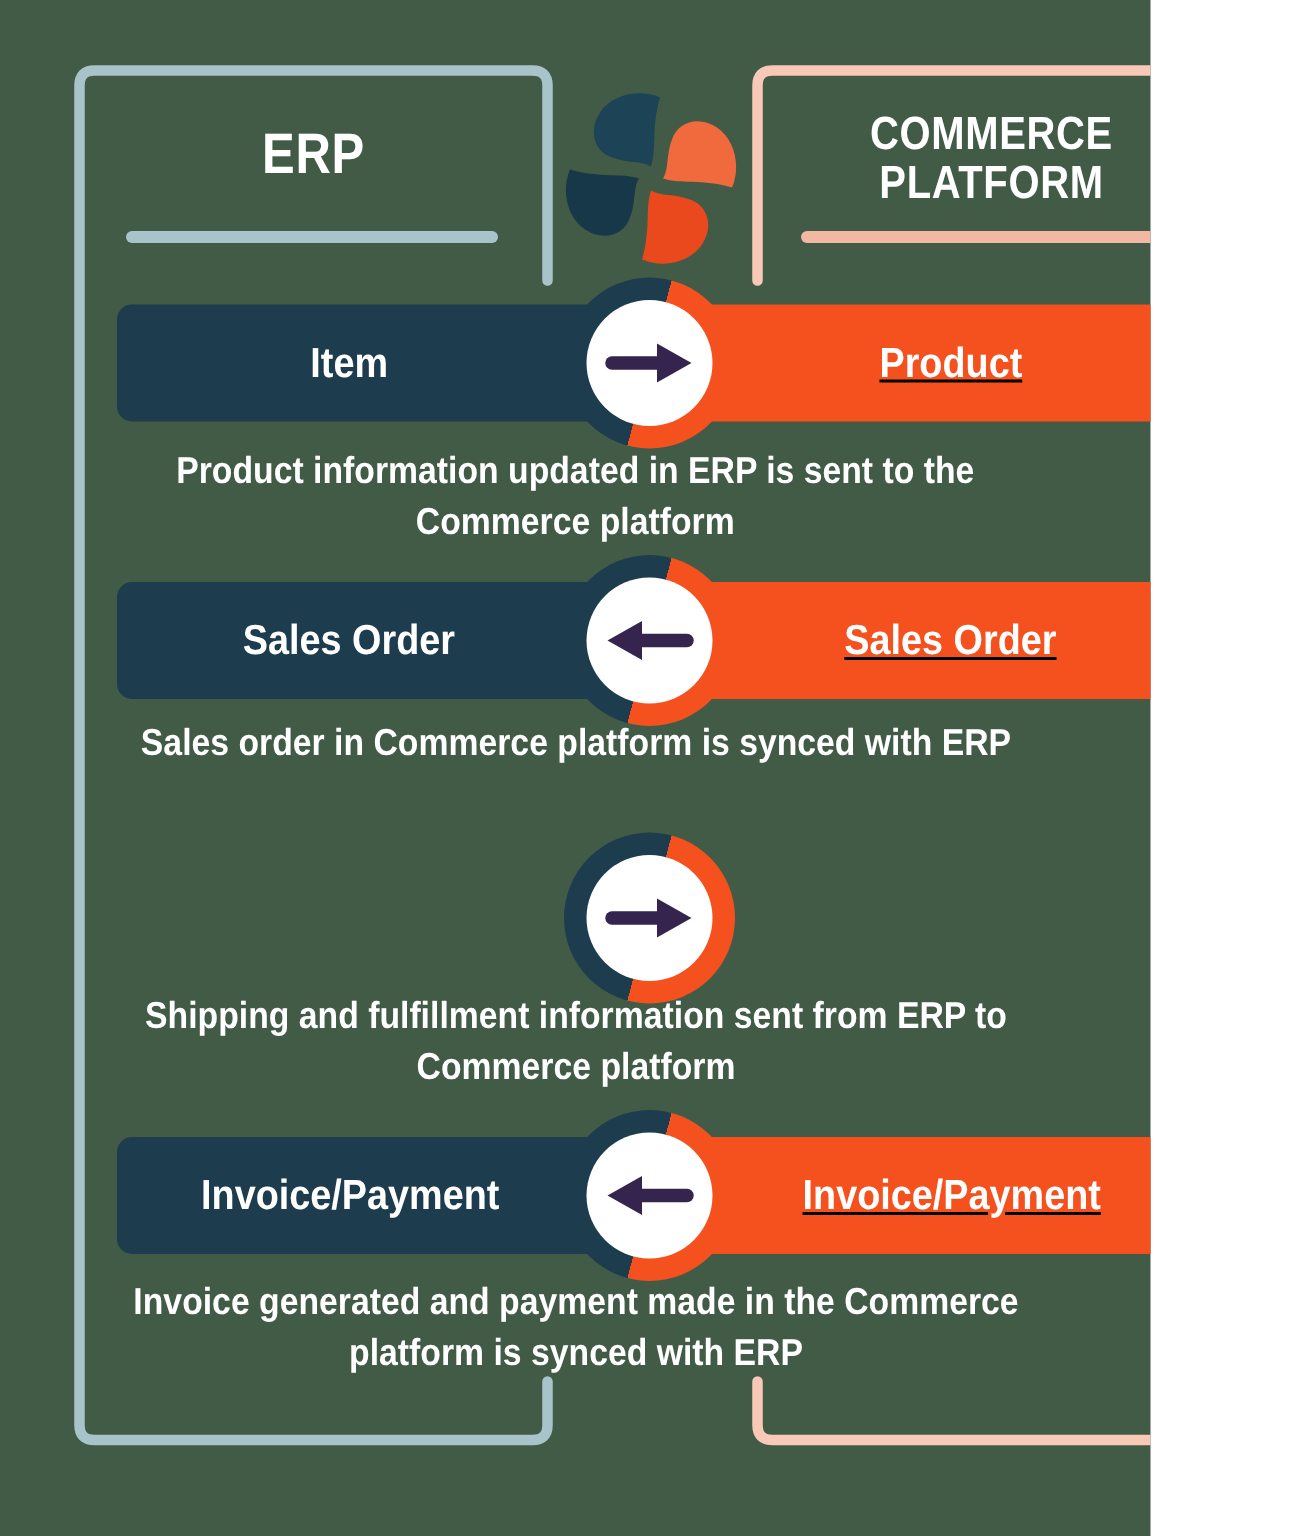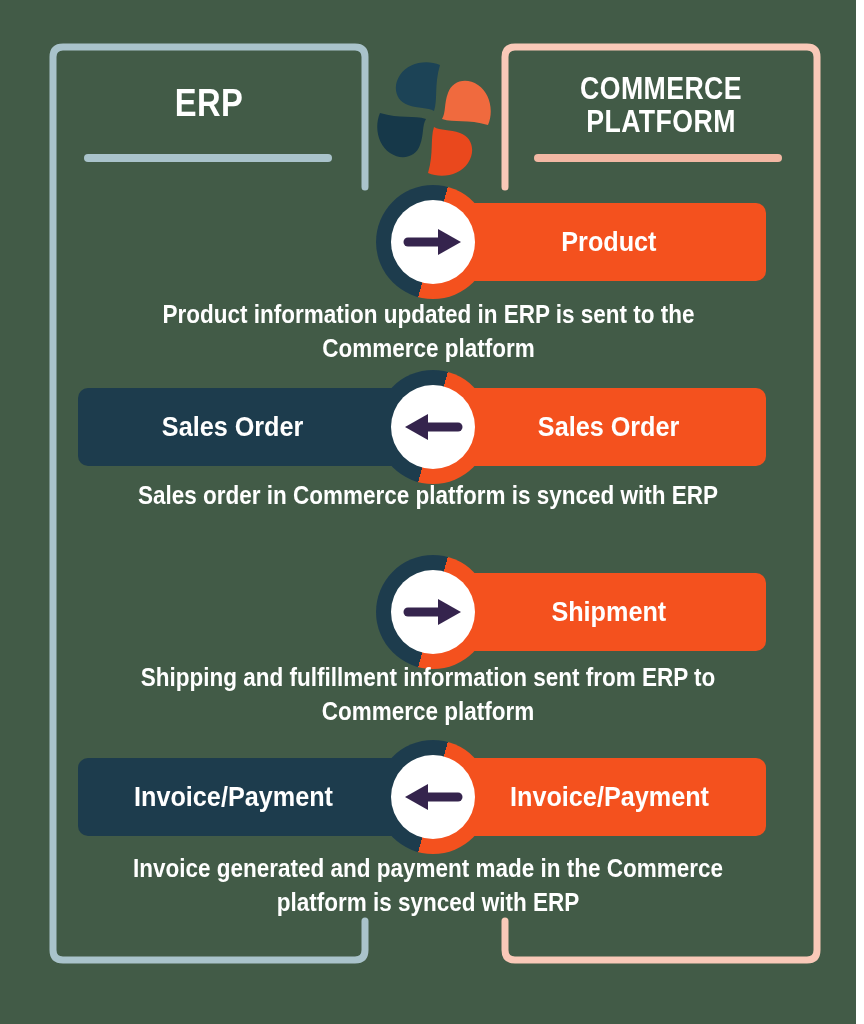--- a/index.html
+++ b/index.html
@@ -1,38 +1,38 @@
 <!DOCTYPE html>
 <html style="--bg: #425b47; --teal: #1d3c4d; --orange: #f4511e; --steel: #a9c3cb; --steel-line: #a9c3cb; --peach: #f9c9b8; --peach-line: #f2b8a4; --arrow: #35244d; --logo-teal: #1c4356; --logo-teal-dark: #163849; --logo-orange: #f06a3e; --logo-orange-dark: #ea481d;"><head>
 <meta charset="utf-8">
 <style>
   html,body{margin:0;padding:0;}
   body{font-family:"Liberation Sans","DejaVu Sans",sans-serif;}
   #canvas{
-    position:relative;width:856px;height:1024px;overflow:hidden;
+    position:relative;width:767px;height:1024px;overflow:hidden;
     background:var(--bg,#425b47);
   }
   
   #frame{position:absolute;left:0;top:0;width:864px;height:1024px;}
   
   .hdr{position:absolute;color:#fff;font-weight:700;text-align:center;
        transform:scaleX(.86);transform-origin:50% 50%;letter-spacing:.5px;line-height:1.08;}
   #erp-title{left:53px;width:312px;top:83px;font-size:38px;}
   #commerce-title{left:505px;width:312px;top:72px;font-size:31px;line-height:33px;}
   .underline{position:absolute;height:8px;border-radius:4px;top:154px;}
   #erp-underline{left:84px;width:248px;background:var(--steel-line,#a9c3cb);}
   #commerce-underline{left:534px;width:248px;background:var(--peach-line,#f2b8a4);}
   
   #logo{position:absolute;left:376px;top:61px;width:116px;height:116px;}
   
   .row{position:absolute;left:0;width:864px;height:78px;}
   .row.r1{top:203px}.row.r2{top:388px}.row.r3{top:573px}.row.r4{top:758px}
   .pill{position:absolute;top:0;height:78px;display:flex;align-items:center;justify-content:center;}
   .pill-left{left:78px;width:354px;background:var(--teal,#1d3c4d);border-radius:10px 0 0 10px;}
-  .pill-right{left:408px;width:358px;background:var(--orange,#f4511e);border-radius:0 10px 10px 0;}
+  .pill-right{left:433px;width:358px;background:var(--orange,#f4511e);border-radius:0 10px 10px 0;text-decoration:underline;}
   .pill-label{color:#fff;font-weight:700;font-size:28px;transform:scaleX(.9);white-space:nowrap;}
   .pill-left .pill-label{margin-right:44px;}
   .pill-right .pill-label{margin-left:44px;}
   .ring{position:absolute;left:376px;top:-18px;width:114px;height:114px;border-radius:50%;
         background:conic-gradient(from 15deg,var(--orange,#f4511e) 0deg 180deg,var(--teal,#1d3c4d) 180deg 360deg);}
   .badge{position:absolute;left:391px;top:-3px;width:84px;height:84px;border-radius:50%;
          background:#fff;display:flex;align-items:center;justify-content:center;}
   .arrow-svg{width:62px;height:40px;}
   .dir-left .arrow-svg{transform:scaleX(-1);}
   
@@ -62,20 +62,23 @@
   <svg id="logo" viewBox="-58 -58 116 116">
     <g>
       <path fill="#1c4356" d="M 6 -54 C -8 -60 -26 -56 -34 -44 C -42 -32 -38 -18 -26 -14 C -16 -10 -6 -12 0 -8 C 4 -20 0 -34 6 -54 Z"></path>
       <path fill="#f06a3e" transform="rotate(90)" d="M 6 -54 C -8 -60 -26 -56 -34 -44 C -42 -32 -38 -18 -26 -14 C -16 -10 -6 -12 0 -8 C 4 -20 0 -34 6 -54 Z"></path>
       <path fill="#ea481d" transform="rotate(180)" d="M 6 -54 C -8 -60 -26 -56 -34 -44 C -42 -32 -38 -18 -26 -14 C -16 -10 -6 -12 0 -8 C 4 -20 0 -34 6 -54 Z"></path>
       <path fill="#163849" transform="rotate(270)" d="M 6 -54 C -8 -60 -26 -56 -34 -44 C -42 -32 -38 -18 -26 -14 C -16 -10 -6 -12 0 -8 C 4 -20 0 -34 6 -54 Z"></path>
     </g>
   </svg>
 
   <div class="row r1">
+    <div class="pill pill-left">
+      <span class="pill-label">Item</span>
+    </div>
     <div class="pill pill-right">
       <span class="pill-label">Product</span>
     </div>
     <div class="ring"></div>
     <div class="badge dir-right">
       <svg class="arrow-svg" viewBox="0 0 62 40">
         <path d="M6 20 H40" stroke="#35244d" stroke-width="9" stroke-linecap="round"></path>
         <path d="M36 7 L59 20 L36 33 Z" fill="#35244d"></path>
       </svg>
     </div>
@@ -93,23 +96,20 @@
     <div class="badge dir-left">
       <svg class="arrow-svg" viewBox="0 0 62 40">
         <path d="M6 20 H40" stroke="#35244d" stroke-width="9" stroke-linecap="round"></path>
         <path d="M36 7 L59 20 L36 33 Z" fill="#35244d"></path>
       </svg>
     </div>
   </div>
   <div class="caption" id="cap-1">Sales order in Commerce platform is synced with ERP</div>
 
   <div class="row r3">
-    <div class="pill pill-right">
-      <span class="pill-label">Shipment</span>
-    </div>
     <div class="ring"></div>
     <div class="badge dir-right">
       <svg class="arrow-svg" viewBox="0 0 62 40">
         <path d="M6 20 H40" stroke="#35244d" stroke-width="9" stroke-linecap="round"></path>
         <path d="M36 7 L59 20 L36 33 Z" fill="#35244d"></path>
       </svg>
     </div>
   </div>
   <div class="caption" id="cap-2">Shipping and fulfillment information sent from ERP to Commerce platform</div>
 

